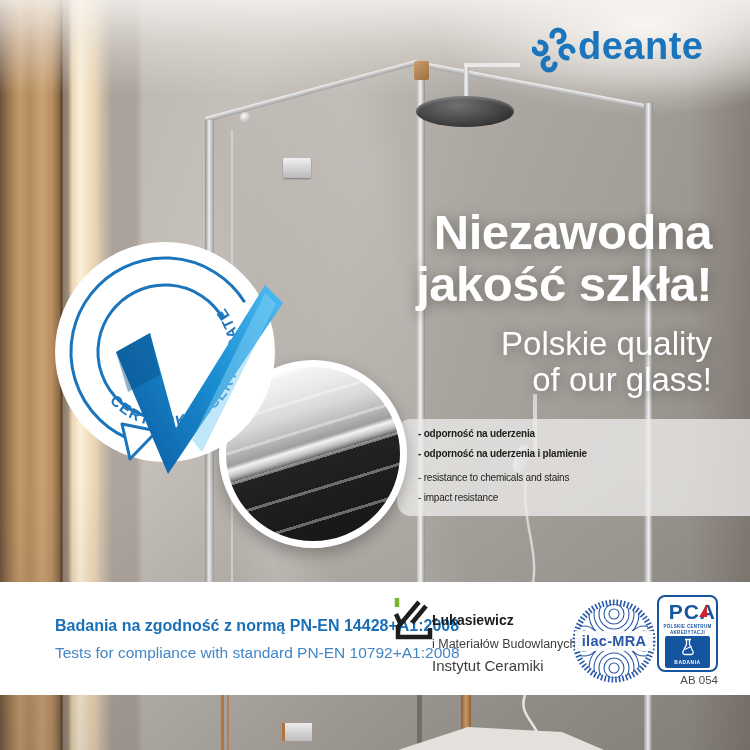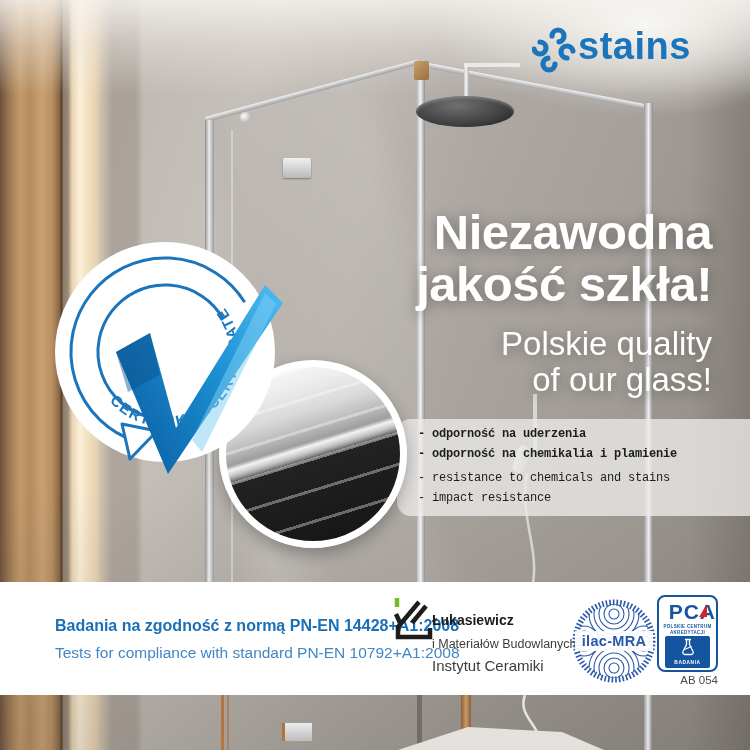--- a/index.html
+++ b/index.html
@@ -46,21 +46,21 @@
   #hingeB{left:282px;top:723px;width:27px;height:18px;background:linear-gradient(180deg,#ececec,#bdbdbd);border-left:3px solid #b4743f;}
   #tray{left:0;top:0;width:750px;height:750px;clip-path:polygon(398px 750px,468px 727px,562px 732px,604px 750px);background:linear-gradient(180deg,#f4f2ee,#e4e1dc);}
   #stileRB{left:644px;top:695px;width:8px;height:55px;background:linear-gradient(90deg,#9a9a9a,#e9e9e9 50%,#8a8a8a);}
   
   #band{left:397px;top:419px;width:353px;height:97px;background:rgba(236,235,233,.78);border-radius:14px 0 0 14px;z-index:2;}
   #headline{right:38px;top:206px;text-align:right;z-index:3;color:#fff;text-shadow:0 2px 14px rgba(0,0,0,.35);}
   .hl-pl{font-size:49px;font-weight:bold;line-height:52px;letter-spacing:-.5px;}
   .hl-en{font-size:33px;font-weight:normal;line-height:36px;}
   #hl-en-wrap{margin-top:16px;}
   #bullets{left:418px;top:424px;z-index:3;color:var(--text_dark);}
-  .bullet{line-height:20px;font-size:12px;letter-spacing:-.2px;white-space:nowrap;font-family:Liberation Mono, monospace;}
+  .bullet{line-height:20px;font-size:10px;letter-spacing:-.2px;white-space:nowrap;}
   .bullet.pl{font-weight:bold;}
   .bullet.en{font-weight:normal;}
   #bullets .gap{height:4px;}
   
   #inset{left:219px;top:360px;width:188px;height:188px;border-radius:50%;border:7px solid #fff;box-sizing:border-box;z-index:4;overflow:hidden;
     background-image:
       repeating-linear-gradient(163deg, rgba(255,255,255,0) 0 22px, rgba(255,255,255,.35) 22px 25px, rgba(255,255,255,0) 25px 30px),
       linear-gradient(163deg, rgba(255,255,255,0) 44%, rgba(255,255,255,.9) 46%, rgba(232,232,232,.7) 49%, rgba(255,255,255,0) 53%),
       linear-gradient(163deg, #ffffff 0%, #ededed 18%, #d9d9d9 30%, #bdbdbd 38%, #9e9e9e 44%, #6b6b6b 48%, #222 53%, #141414 100%);
     box-shadow:0 6px 16px rgba(0,0,0,.28);}
@@ -130,21 +130,21 @@
     <div class="hl-pl">Niezawodna</div>
     <div class="hl-pl">jakość szkła!</div>
     <div id="hl-en-wrap">
       <div class="hl-en">Polskie quality</div>
       <div class="hl-en">of our glass!</div>
     </div>
   </div>
 
   <div id="bullets" class="abs">
     <div class="bullet pl">- odporność na uderzenia</div>
-    <div class="bullet pl">- odporność na chemikalia i plamienie</div>
+    <div class="bullet pl">- odporność na uderzenia i plamienie</div>
     <div class="gap"></div>
     <div class="bullet en">- resistance to chemicals and stains</div>
     <div class="bullet en">- impact resistance</div>
   </div>
 
   <div id="inset" class="abs"></div>
 
   <svg id="badgeSvg" class="abs" viewBox="0 0 252 256">
     <defs>
       <linearGradient id="chk" x1="76" y1="190" x2="243" y2="90" gradientUnits="userSpaceOnUse">
@@ -166,21 +166,21 @@
 
   <div id="logo" class="abs">
     <svg id="logoIcon" class="abs" viewBox="0 0 44 48">
       <g stroke="#1B75BC" stroke-width="5.2" fill="none" stroke-linecap="round">
         <circle cx="26" cy="10" r="6" pathLength="100" stroke-dasharray="72 28" transform="rotate(180 26 10)"></circle>
         <circle cx="8" cy="22" r="6" pathLength="100" stroke-dasharray="72 28" transform="rotate(270 8 22)"></circle>
         <circle cx="35" cy="26" r="6" pathLength="100" stroke-dasharray="72 28" transform="rotate(90 35 26)"></circle>
         <circle cx="17" cy="38" r="6" pathLength="100" stroke-dasharray="72 28"></circle>
       </g>
     </svg>
-    <div id="wordmark" class="abs">stains</div>
+    <div id="wordmark" class="abs">deante</div>
   </div>
 
   <div id="footer" class="abs">
     <div id="compPl" class="abs">Badania na zgodność z normą PN-EN 14428+A1:2008</div>
     <div id="compEn" class="abs">Tests for compliance with standard PN-EN 10792+A1:2008</div>
 
     <svg id="lukSvg" class="abs" viewBox="0 0 44 54">
       <path d="M8 3 L8 12" stroke="#76B82A" stroke-width="4.5"></path>
       <path d="M7 19 L12 30" stroke="#1D1D1B" stroke-width="4.5"></path>
       <path d="M30 7 L9 32 L9 42 L41 42 L41 33" fill="none" stroke="#1D1D1B" stroke-width="4.5"></path>

